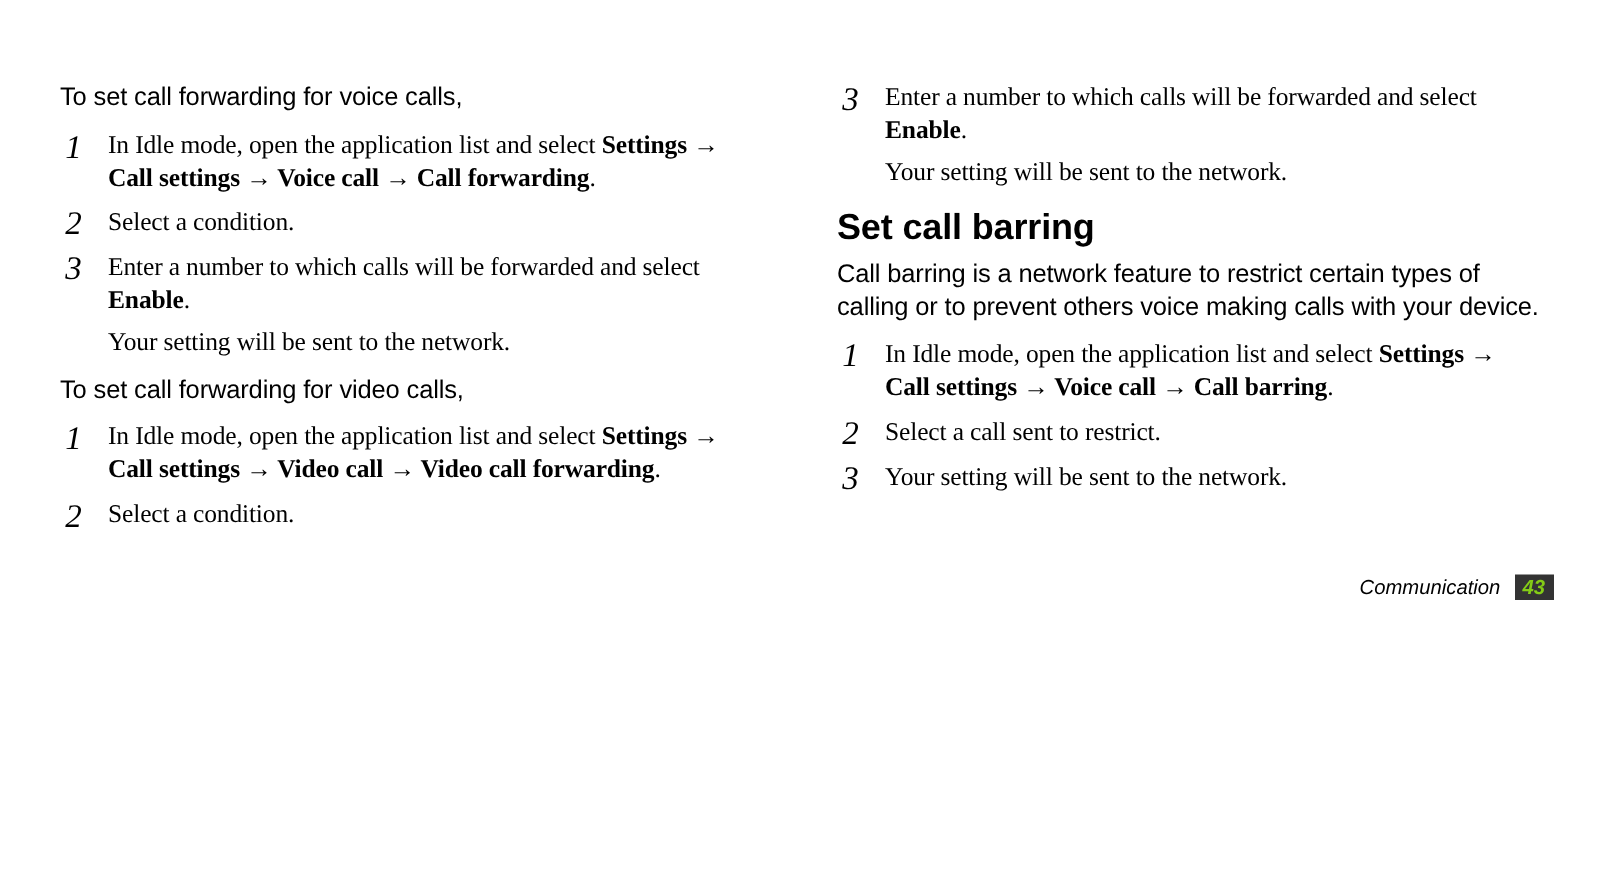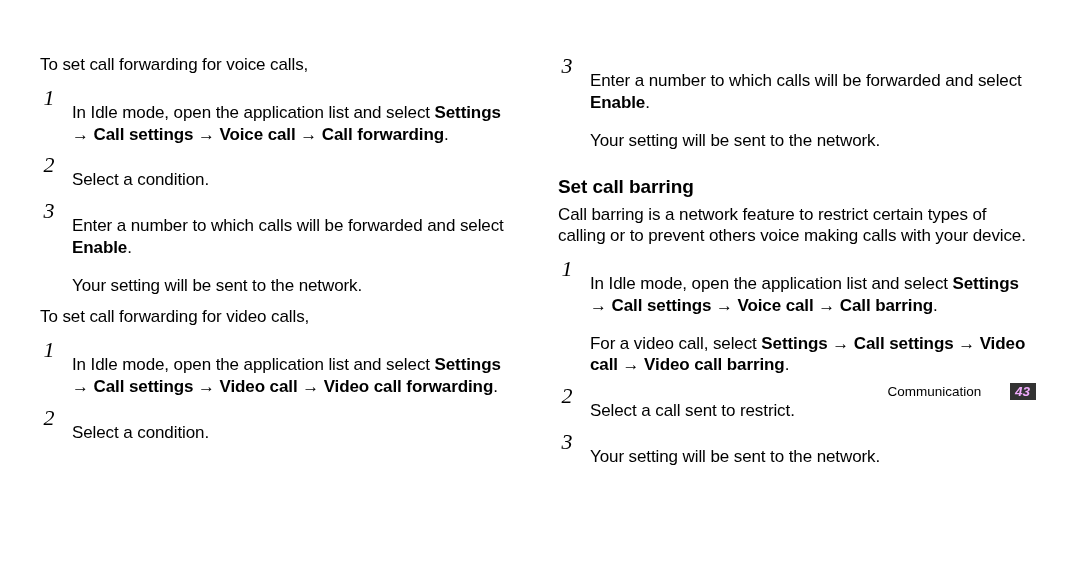--- a/index.html
+++ b/index.html
@@ -48,48 +48,49 @@
     width: 18px;
     text-align: center;
     flex: 0 0 18px;
     position: relative;
     top: 1px;
   }
   .li-body {
     flex: 1;
   }
   .li-body p {
-    margin: 16px 0 6px 0;
+    margin: 0 0 6px 0;
+    font-family: Liberation Serif, serif;
   }
   .li-body p:last-child { margin-bottom: 0; }
   .bold { font-weight: 700; }
   h3.section {
-    font-size: 19px;
+    font-size: 24px;
     font-weight: 700;
-    margin: 24px 0 4px 0;
+    margin: 12px 0 4px 0;
     letter-spacing: -0.1px;
   }
   .footer {
     position: absolute;
     right: 44px;
     bottom: 20px;
     font-size: 13.5px;
   }
   .footer .label {
+    font-style: italic;
     color: #000;
     margin-right: 6px;
   }
   .footer .pagenum {
     display: inline-block;
     background: #333;
-    color: #f0abfc;
+    color: #84cc16;
     font-weight: 600;
     font-style: italic;
     padding: 1px 6px 1px 5px;
-    margin-left: 19px;
   }
 </style>
 </head>
 <body>
 
 <div class="page">
   <div class="cols">
 
     <div class="col">
       <p class="para">To set call forwarding for voice calls,</p>
@@ -156,23 +157,20 @@
       <h3 class="section">Set call barring</h3>
       <p class="para" style="margin-top:0">Call barring is a network feature to restrict certain types of calling or to prevent others voice making calls with your device.</p>
 
       <div class="ol">
         <div class="li">
           <div class="num">1</div>
           <div class="li-body">
             <p>
               <span>In Idle mode, open the application list and select </span><span class="bold">Settings → Call settings → Voice call → Call barring</span><span>.</span>
             </p>
-            <p>
-              <span>For a video call, select </span><span class="bold">Settings → Call settings → Video call → Video call barring</span><span>.</span>
-            </p>
           </div>
         </div>
         <div class="li">
           <div class="num">2</div>
           <div class="li-body">
             <p><span>Select a call sent to restrict.</span></p>
           </div>
         </div>
         <div class="li">
           <div class="num">3</div>

